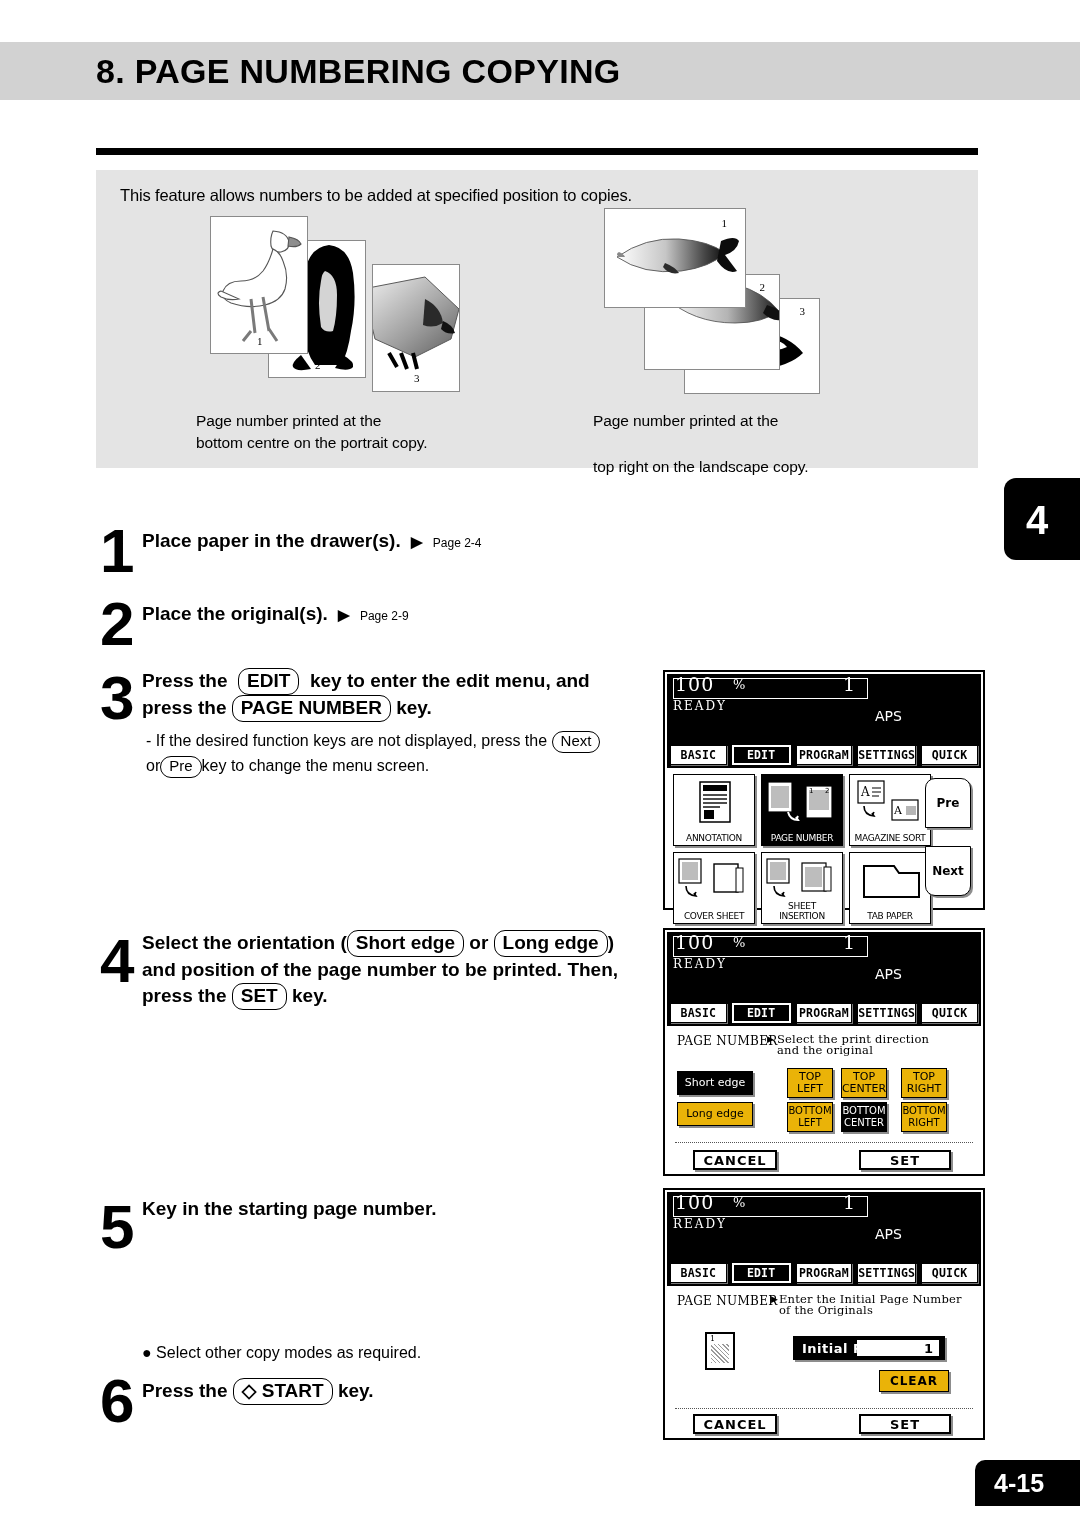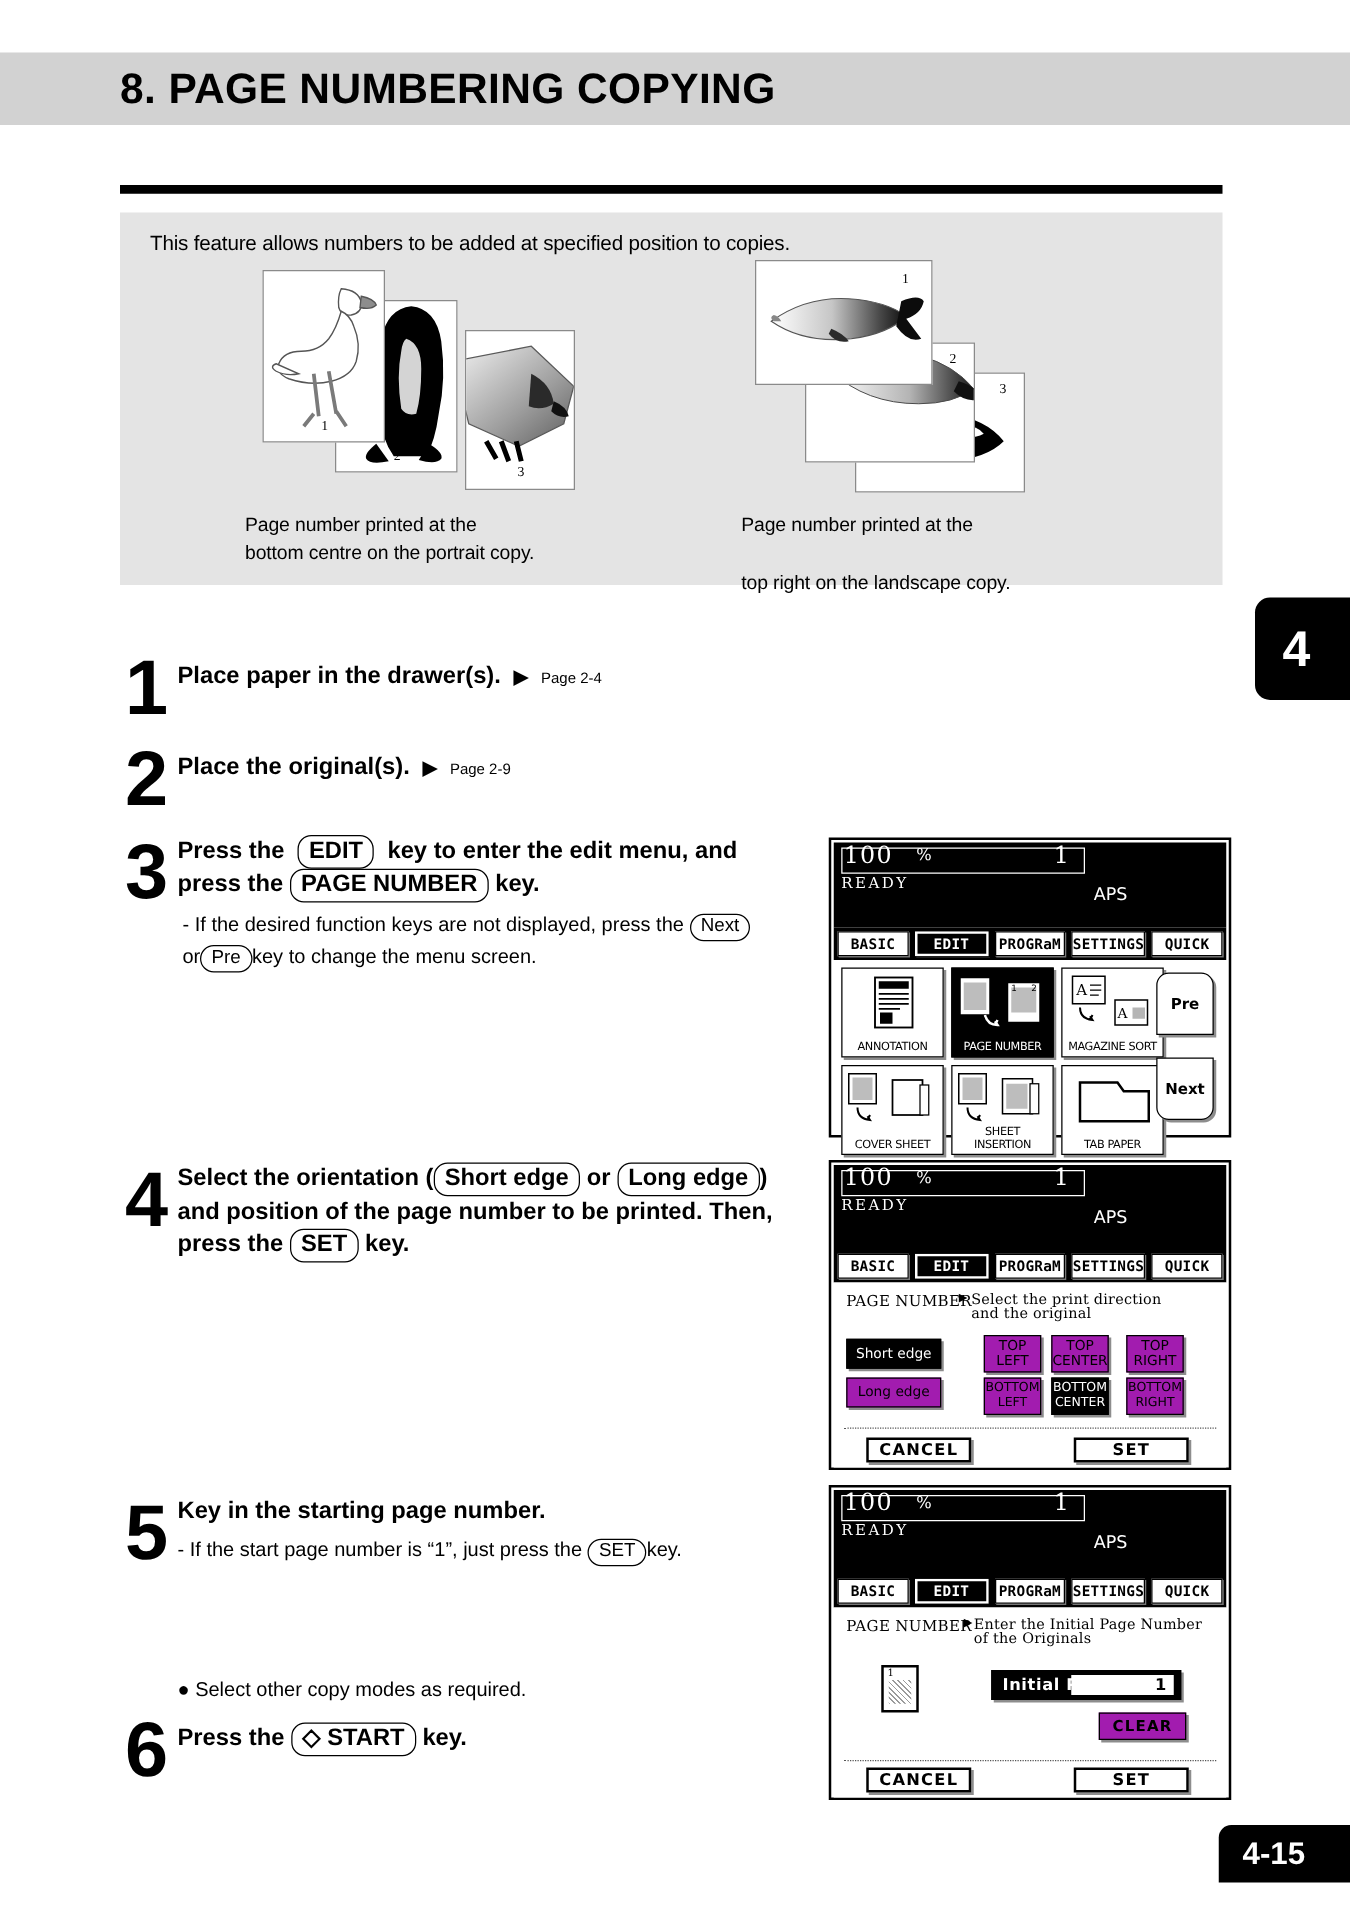--- a/index.html
+++ b/index.html
@@ -178,21 +178,21 @@
   
   .pn-label {
     position: absolute; left: 10px; font-size: 12px; letter-spacing: .3px;
     font-family: "DejaVu Serif", serif;
   }
   .pn-prompt {
     position: absolute; font-size: 11.5px; line-height: 12.5px; letter-spacing: .2px;
     font-family: "DejaVu Serif", serif; white-space: pre;
   }
   .obtn {
-    position: absolute; background: #a21caf; border: 1.5px solid #000; box-sizing: border-box;
+    position: absolute; background: #eab308; border: 1.5px solid #000; box-sizing: border-box;
     box-shadow: 2px 2px 0 #8d8d8d;
     display: flex; align-items: center; justify-content: center; text-align: center;
     font-size: 11px; line-height: 12px; font-family: "DejaVu Sans", sans-serif;
   }
   .obtn.sel { background: #000; color: #fff; }
   .dotrule {
     position: absolute; height: 0; border-top: 1.5px dotted #555;
   }
   .bigbtn {
     position: absolute; background: #fff; border: 2px solid #000; box-sizing: border-box;
@@ -550,24 +550,20 @@
         <span>CANCEL</span>
       </div>
       <div class="bigbtn" style="left:192px; top:124px; width:92px; height:20px;">
         <span>SET</span>
       </div>
     </div>
   </div>
 
   <div class="stepnum" style="left:100px; top:1196px;">5</div>
   <div class="steptitle" style="left:142px; top:1196px; white-space:nowrap;">Key in the starting page number.</div>
-  <div class="stepsub" style="left:142px; top:1228px; width:515px; white-space:nowrap;">
-    <span>-  If the start page number is “1”, just press the</span>
-    <span class="key thin" style="font-size:15px;">SET</span><span>key.</span>
-  </div>
 
   <div class="lcd" style="left:663px; top:1188px; height:252px;">
     <div class="lcd-head">
       <div class="lcd-zoombar"></div>
       <span class="lcd-zoom">100</span>
       <span class="lcd-pct">%</span>
       <span class="lcd-count" style="right:126px;">1</span>
       <span class="lcd-aps">APS</span>
       <span class="lcd-ready">READY</span>
     </div>

